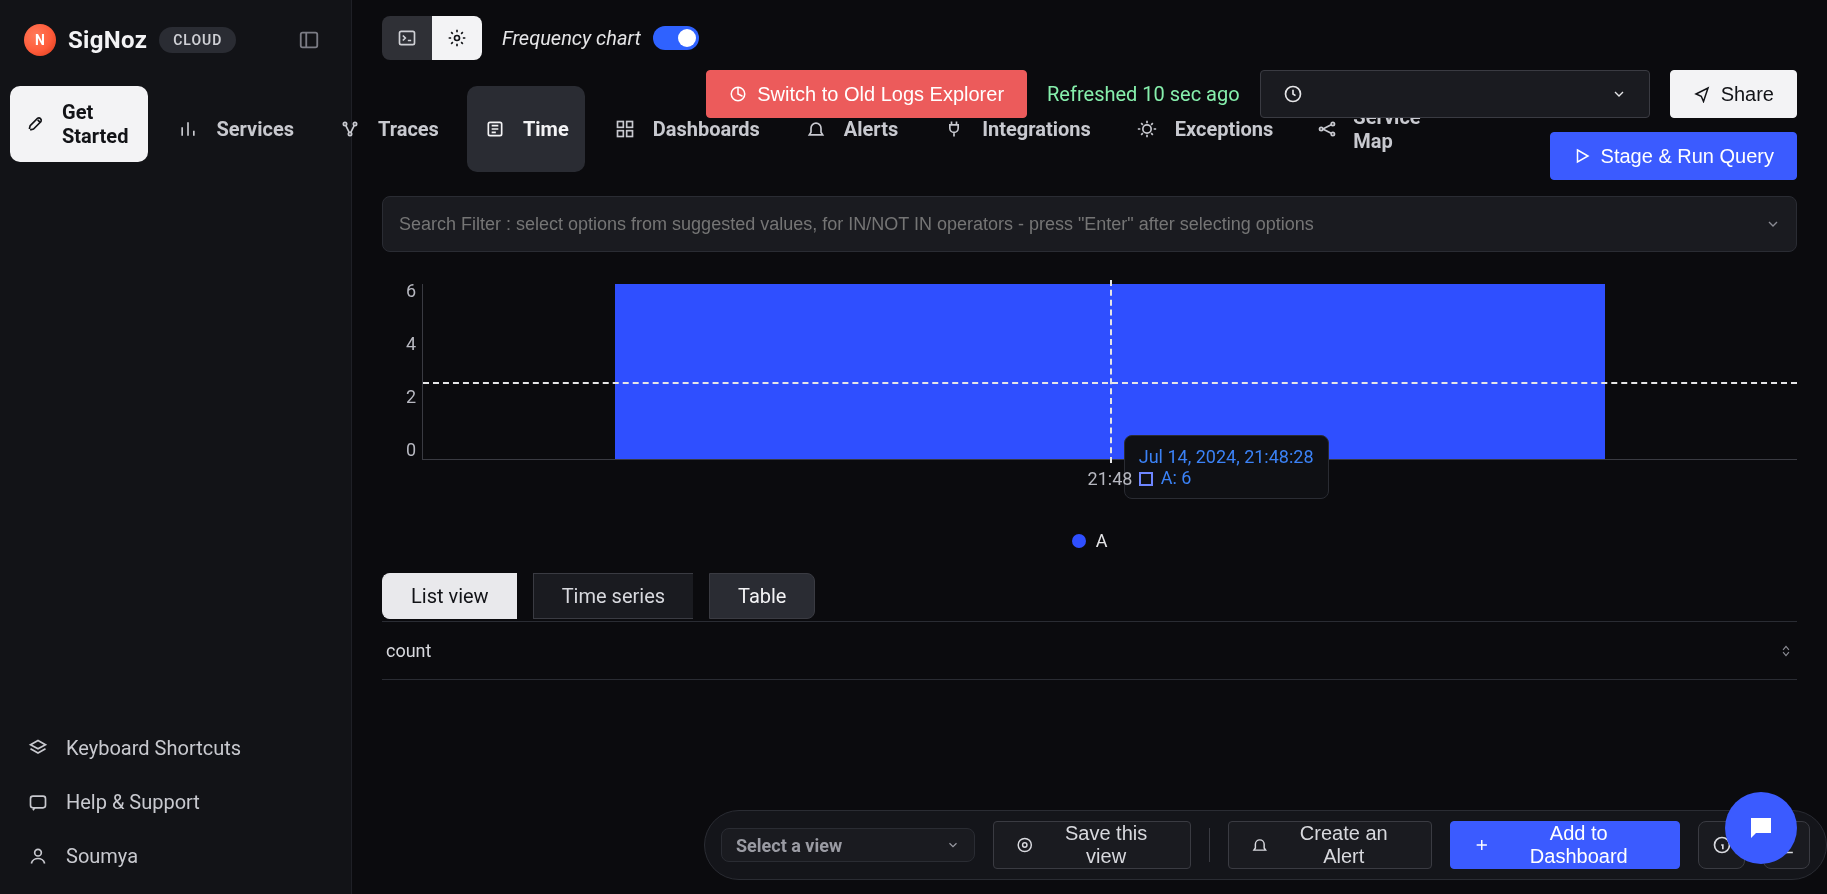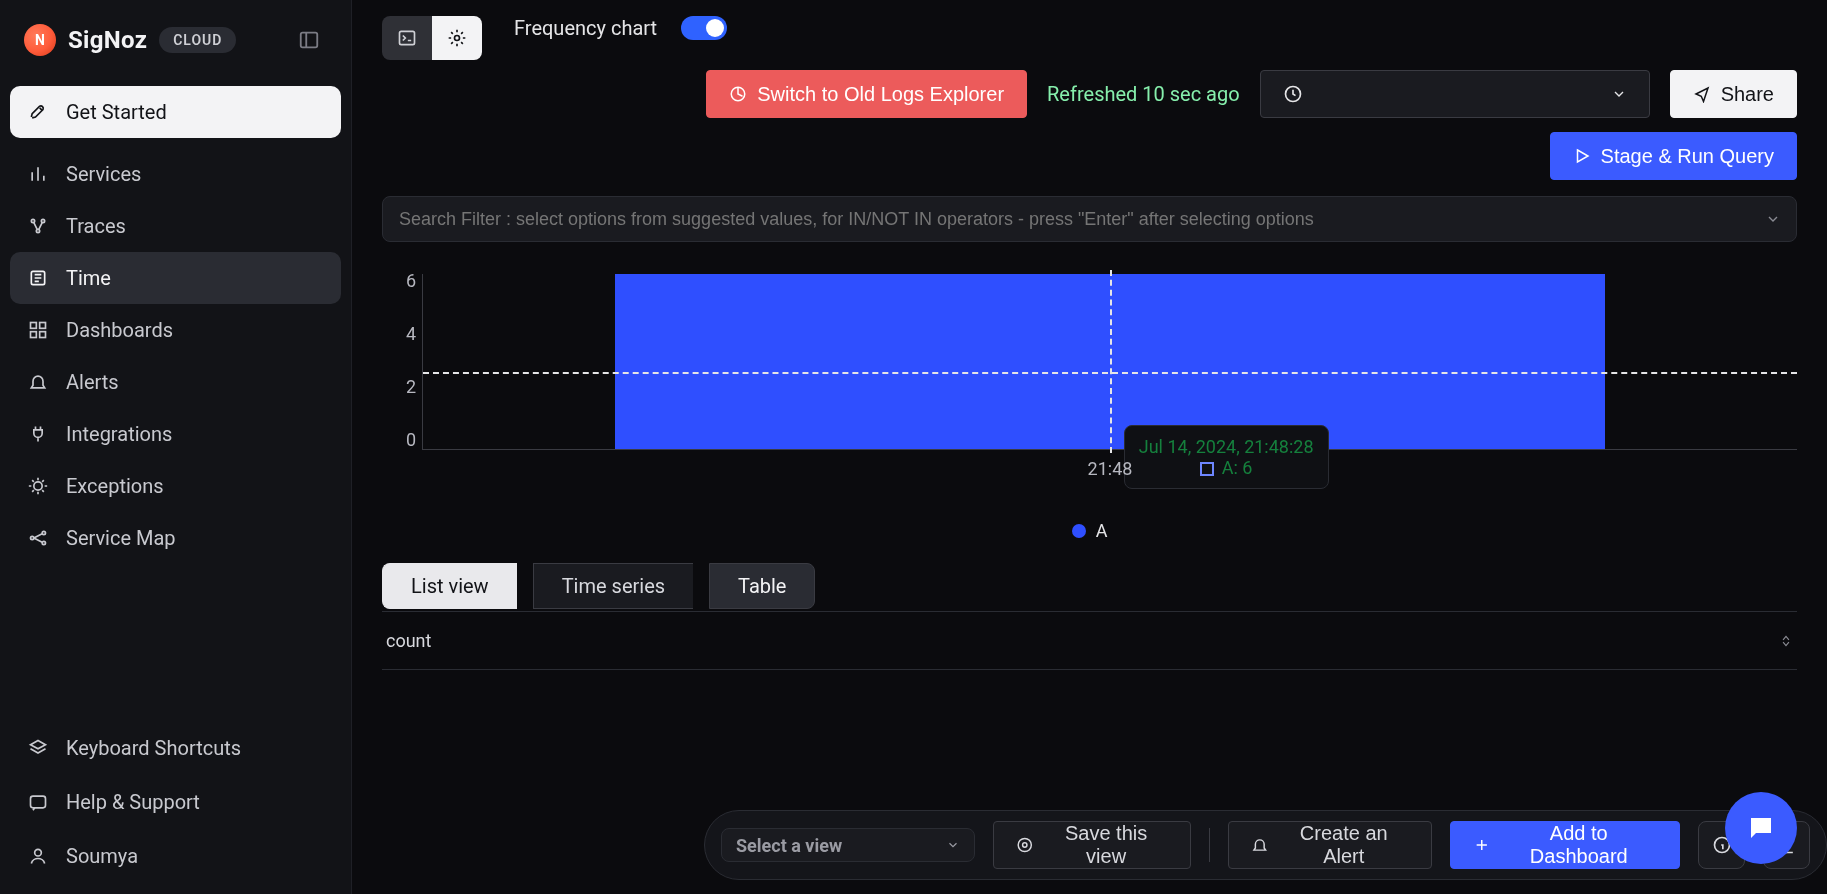--- a/index.html
+++ b/index.html
@@ -7,65 +7,65 @@
   .app { display: flex; width: 100%; height: 100%; }
 
   
   .sidebar { width: 352px; background: #121317; display: flex; flex-direction: column; border-right: 1px solid #1f2026; }
   .sb-header { display: flex; align-items: center; gap: 12px; padding: 22px 24px 28px; }
   .logo-dot { width: 32px; height: 32px; border-radius: 50%; background: radial-gradient(circle at 35% 35%, #ff7a59 0%, #ff5b3a 55%, #d63a1a 100%); display: flex; align-items: center; justify-content: center; font-size: 14px; font-weight: 700; color: #fff; }
   .logo-word { font-size: 24px; font-weight: 700; letter-spacing: .3px; color: #f3f3f5; }
   .cloud-pill { background: #2a2c33; color: #cfd0d5; font-size: 14px; font-weight: 600; letter-spacing: 1px; padding: 5px 14px; border-radius: 14px; }
   .sb-window-icon { margin-left: auto; width: 36px; height: 36px; border-radius: 8px; display: flex; align-items: center; justify-content: center; color: #7b7c85; }
 
-  .nav { padding: 0 10px; display: flex; flex-direction: column; gap: 0; }
+  .nav { padding: 0 10px; display: flex; flex-direction: row; gap: 12px; font-weight: bold; }
   .nav-item { display: flex; align-items: center; gap: 16px; padding: 14px 16px; border-radius: 10px; color: #c8c9cf; font-size: 20px; cursor: pointer; }
   .nav-item.active { background: #2a2c33; color: #f3f3f5; }
   .nav-item.primary { background: #f3f3f5; color: #121317; margin-bottom: 10px; }
   .nav-item .ico { width: 24px; display: flex; justify-content: center; color: inherit; }
 
   .sb-spacer { flex: 1; }
   .sb-foot { display: flex; flex-direction: column; gap: 2px; padding: 0 10px 12px; }
 
   
   .main { flex: 1; display: flex; flex-direction: column; position: relative; }
 
-  .topbar { display: flex; gap: 24px; padding: 16px 30px 10px 30px; }
+  .topbar { display: flex; align-items: center; gap: 12px; padding: 16px 30px 10px 30px; font-style: italic; }
   .tb-seg { display: flex; border-radius: 8px; overflow: hidden; }
   .tb-btn { width: 50px; height: 44px; background: #2f3036; border: none; display: flex; align-items: center; justify-content: center; color: #cfd0d5; }
   .tb-btn.light { background: #f3f3f5; color: #121317; }
   .fq-label { font-size: 20px; color: #e5e5e7; margin-left: 8px; }
   .toggle { width: 46px; height: 24px; background: #2f62ff; border-radius: 12px; position: relative; }
   .toggle::after{ content:""; position:absolute; right:3px; top:3px; width:18px; height:18px; border-radius:50%; background:#fff; }
 
   .topbar2 { display: flex; align-items: center; gap: 20px; padding: 0 30px 14px 30px; justify-content: flex-end; }
   .btn { display: inline-flex; align-items: center; gap: 10px; height: 48px; padding: 0 22px; border-radius: 4px; font-size: 20px; border: 1px solid #3a3b42; background: #1a1b20; color: #e5e5e7; cursor: pointer; }
   .btn.red { background: #ec5b5b; border-color: #ec5b5b; color: #fff; }
   .btn.blue { background: #3b5bff; border-color: #3b5bff; color: #fff; }
   .btn.ghost-white { background: #1a1b20; border: 1px solid #3a3b42; color: #d8d9de; }
   .btn.light { background: #f3f3f5; border-color: #f3f3f5; color: #121317; }
   .refresh-text { color: #86efac; font-size: 20px; }
   .time-select { width: 390px; justify-content: space-between; }
 
   .runbar { display: flex; justify-content: flex-end; padding: 0 30px 16px; }
 
   .search-row { padding: 0 30px 18px; }
-  .search-input { width: 100%; height: 46px; background: #1a1b20; border: 1px solid #2a2c33; border-radius: 8px; padding: 0 40px 0 16px; color: #b7b8c0; font-size: 18px; position: relative; }
+  .search-input { width: 100%; height: 56px; background: #1a1b20; border: 1px solid #2a2c33; border-radius: 8px; padding: 0 40px 0 16px; color: #b7b8c0; font-size: 18px; position: relative; }
   .search-wrap { position: relative; }
   .search-caret { position: absolute; right: 16px; top: 50%; transform: translateY(-50%); color: #8a8b93; }
 
   
   .chart-area { padding: 10px 30px 0 30px; position: relative; }
   .chart { position: relative; height: 210px; }
   .y-ticks { position: absolute; left: 0; top: 0; bottom: 30px; display: flex; flex-direction: column; justify-content: space-between; width: 34px; align-items: flex-end; color: #b7b8c0; font-size: 18px; }
   .plot { position: absolute; left: 40px; right: 0; top: 4px; bottom: 30px; border-left: 1px solid #3a3b42; border-bottom: 1px solid #3a3b42; }
   .bar { position: absolute; top: 0; bottom: 0; background: #2f4fff; }
   .vline { position: absolute; top: -4px; bottom: -4px; border-left: 2px dashed #e5e5e7; }
   .hline { position: absolute; left: 0; right: 0; border-top: 2px dashed #e5e5e7; }
-  .tooltip { position: absolute; background: #0f1014; border: 1px solid #2a2c33; border-radius: 8px; padding: 10px 14px; font-size: 18px; color: #15803d; white-space: nowrap; text-align: center; }
+  .tooltip { position: absolute; background: #0f1014; border: 1px solid #2a2c33; border-radius: 8px; padding: 10px 14px; font-size: 18px; color: #3b82f6; white-space: nowrap; }
   .tooltip .sq { display: inline-block; width: 14px; height: 14px; border: 2px solid #6e86ff; margin-right: 8px; vertical-align: -2px; }
   .x-tick { position: absolute; bottom: -30px; transform: translateX(-50%); color: #b7b8c0; font-size: 18px; }
   .legend { display: flex; justify-content: center; align-items: center; gap: 10px; margin-top: 40px; color: #e5e5e7; }
   .ldot { width: 14px; height: 14px; border-radius: 50%; background: #2f4fff; }
 
   
   .tabs { display: flex; gap: 16px; margin: 22px 30px 0; }
   .tab { height: 46px; padding: 0 28px; display: inline-flex; align-items: center; justify-content: center; font-size: 20px; border: 1px solid #3a3b42; border-right: none; cursor: pointer; }
   .tab:first-child { border-top-left-radius: 8px; border-bottom-left-radius: 8px; background: #e9e9ec; color: #121317; border-color: #e9e9ec; }
   .tab:nth-child(2) { background: #1a1b20; color: #d8d9de; }

